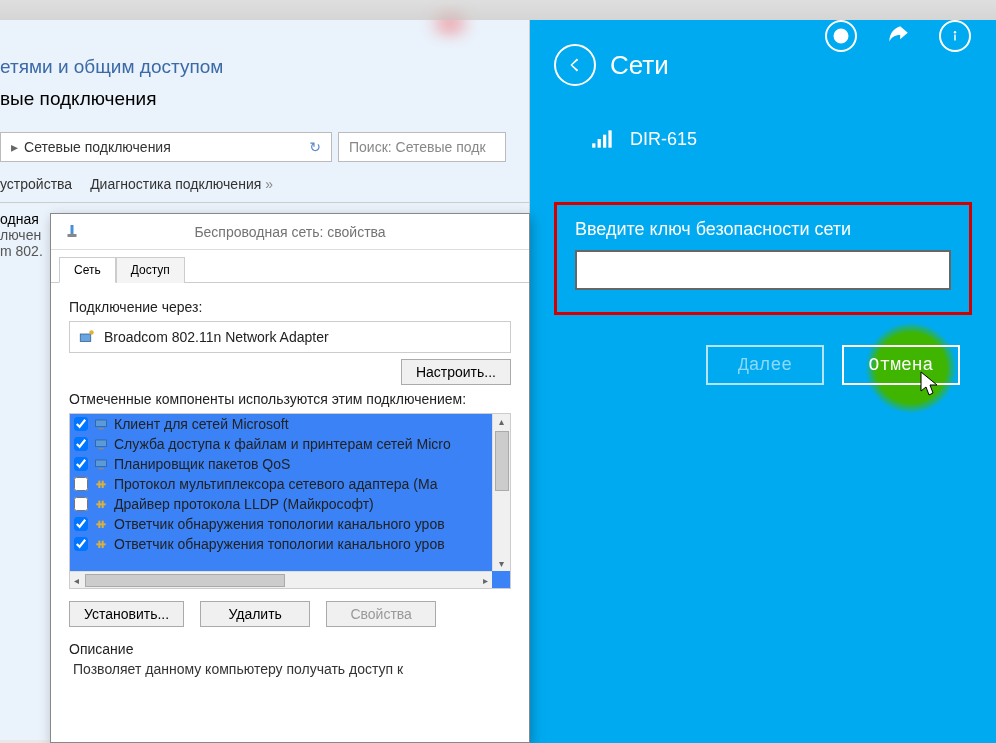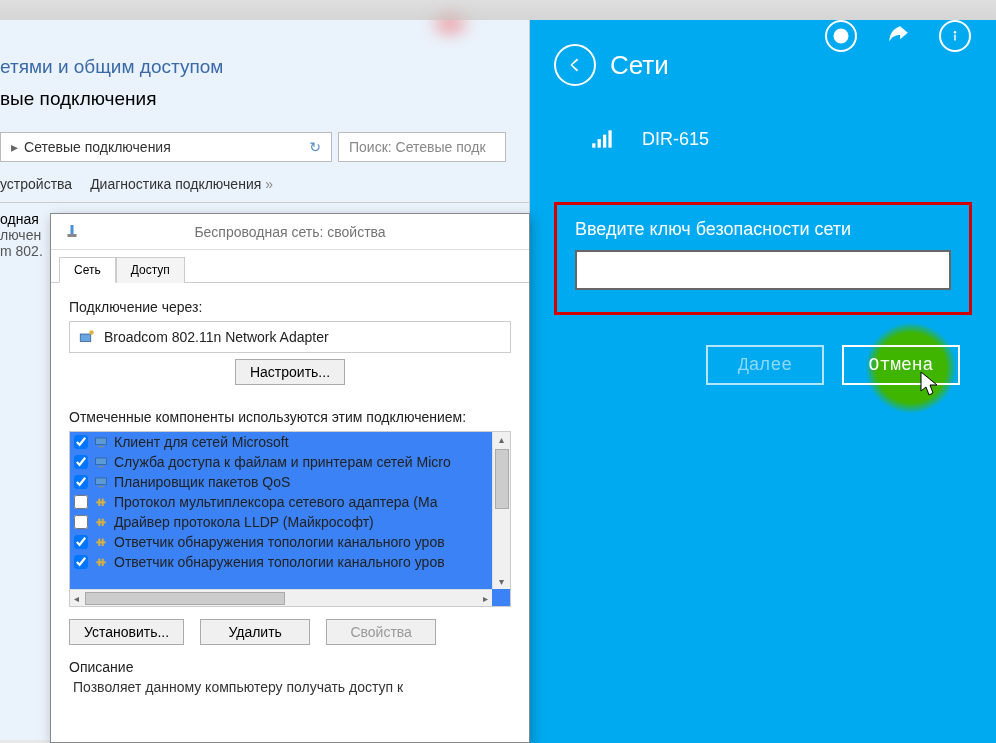--- a/index.html
+++ b/index.html
@@ -38,21 +38,21 @@
 .props-title-icon { position: absolute; left: 12px; top: 8px; width: 18px; height: 18px; }
 .props-title { font-size: 14px; color: #737373; }
 .tabstrip { display: flex; padding: 6px 8px 0 8px; border-bottom: 1px solid #ccc; background: #fff; }
 .tab { padding: 5px 14px; font-size: 12px; border: 1px solid #ccc; border-bottom: none; background: #fff; position: relative; top: 1px; cursor: pointer; }
 .tab.active { background: #fff; border-bottom: 1px solid #fff; }
 .tab:not(.active) { background: #f4f4f4; }
 .props-body { padding: 10px 18px; font-size: 14px; color: #222; }
 .field-label { margin: 6px 0; }
 .adapter-box { border: 1px solid #ccc; padding: 6px 8px; display: flex; align-items: center; gap: 8px; background: #fff; margin-bottom: 6px; }
 .adapter-ico { width: 18px; height: 18px; display: inline-block; }
-.btn-row { display: flex; justify-content: center; margin-bottom: 24px; }
+.btn-row { display: flex; justify-content: flex-end; margin-bottom: 6px; }
 .win-btn { background: #f0f0f0; border: 1px solid #aaa; padding: 4px 14px; font-size: 14px; cursor: pointer; font-family: inherit; }
 .win-btn:disabled { color: #999; }
 .components-label { margin: 6px 0; }
 .components-box { border: 1px solid #ccc; height: 176px; overflow: hidden; position: relative; background: #3b82f6; }
 .comp-list { }
 .comp-item { display: flex; align-items: center; gap: 5px; padding: 2px 4px; font-size: 14px; white-space: nowrap; }
 .comp-item input[type=checkbox] { width: 14px; height: 14px; }
 .comp-ico { width: 16px; height: 16px; display: inline-block; flex-shrink: 0; }
 .vscroll { position: absolute; right: 0; top: 0; bottom: 17px; width: 18px; background: #f0f0f0; border-left: 1px solid #ddd; display: flex; flex-direction: column; align-items: center; justify-content: space-between; }
 .vscroll .arrow { font-size: 10px; color: #666; padding: 2px; cursor: pointer; }
@@ -64,21 +64,21 @@
 .btn-row3 .win-btn { min-width: 110px; }
 .desc-head { margin-top: 14px; font-size: 14px; }
 .desc-text { margin-top: 4px; font-size: 14px; color: #333; padding: 0 4px; }
 
 
 .charm { position: absolute; right: 0; top: 20px; width: 466px; height: 723px; background: #00aaf0; color: #fff; z-index: 5; }
 .charm-header { display: flex; align-items: center; gap: 14px; padding: 24px 0 30px 24px; }
 .back-circle { width: 42px; height: 42px; border: 2px solid #fff; border-radius: 50%; display: flex; align-items: center; justify-content: center; cursor: pointer; }
 .back-circle svg { width: 22px; height: 22px; fill: #fff; }
 .charm-title { font-size: 26px; font-weight: 300; }
-.network-row { display: flex; align-items: center; gap: 26px; padding: 10px 0 10px 60px; cursor: pointer; }
+.network-row { display: flex; align-items: center; gap: 14px; padding: 10px 0 10px 60px; cursor: pointer; }
 .signal-ico { width: 26px; height: 26px; }
 .net-name { font-size: 18px; }
 
 .red-box { border: 3px solid #d40000; margin: 40px 24px 0 24px; padding: 14px 18px 22px 18px; }
 .key-label { font-size: 18px; margin-bottom: 10px; }
 .key-input { width: 100%; height: 40px; background: #fff; border: 2px solid #666; padding: 4px 8px; font-size: 18px; color: #000; font-family: inherit; }
 
 .charm-btns { display: flex; justify-content: flex-end; gap: 18px; padding: 30px 36px 0 0; position: relative; }
 .charm-btn { min-width: 118px; height: 40px; border: 2px solid rgba(255,255,255,0.7); background: transparent; color: rgba(255,255,255,0.55); font-size: 18px; cursor: pointer; font-family: Liberation Mono, monospace; }
 .charm-btn.cancel { color: #fff; border-color: #fff; position: relative; z-index: 2; }

